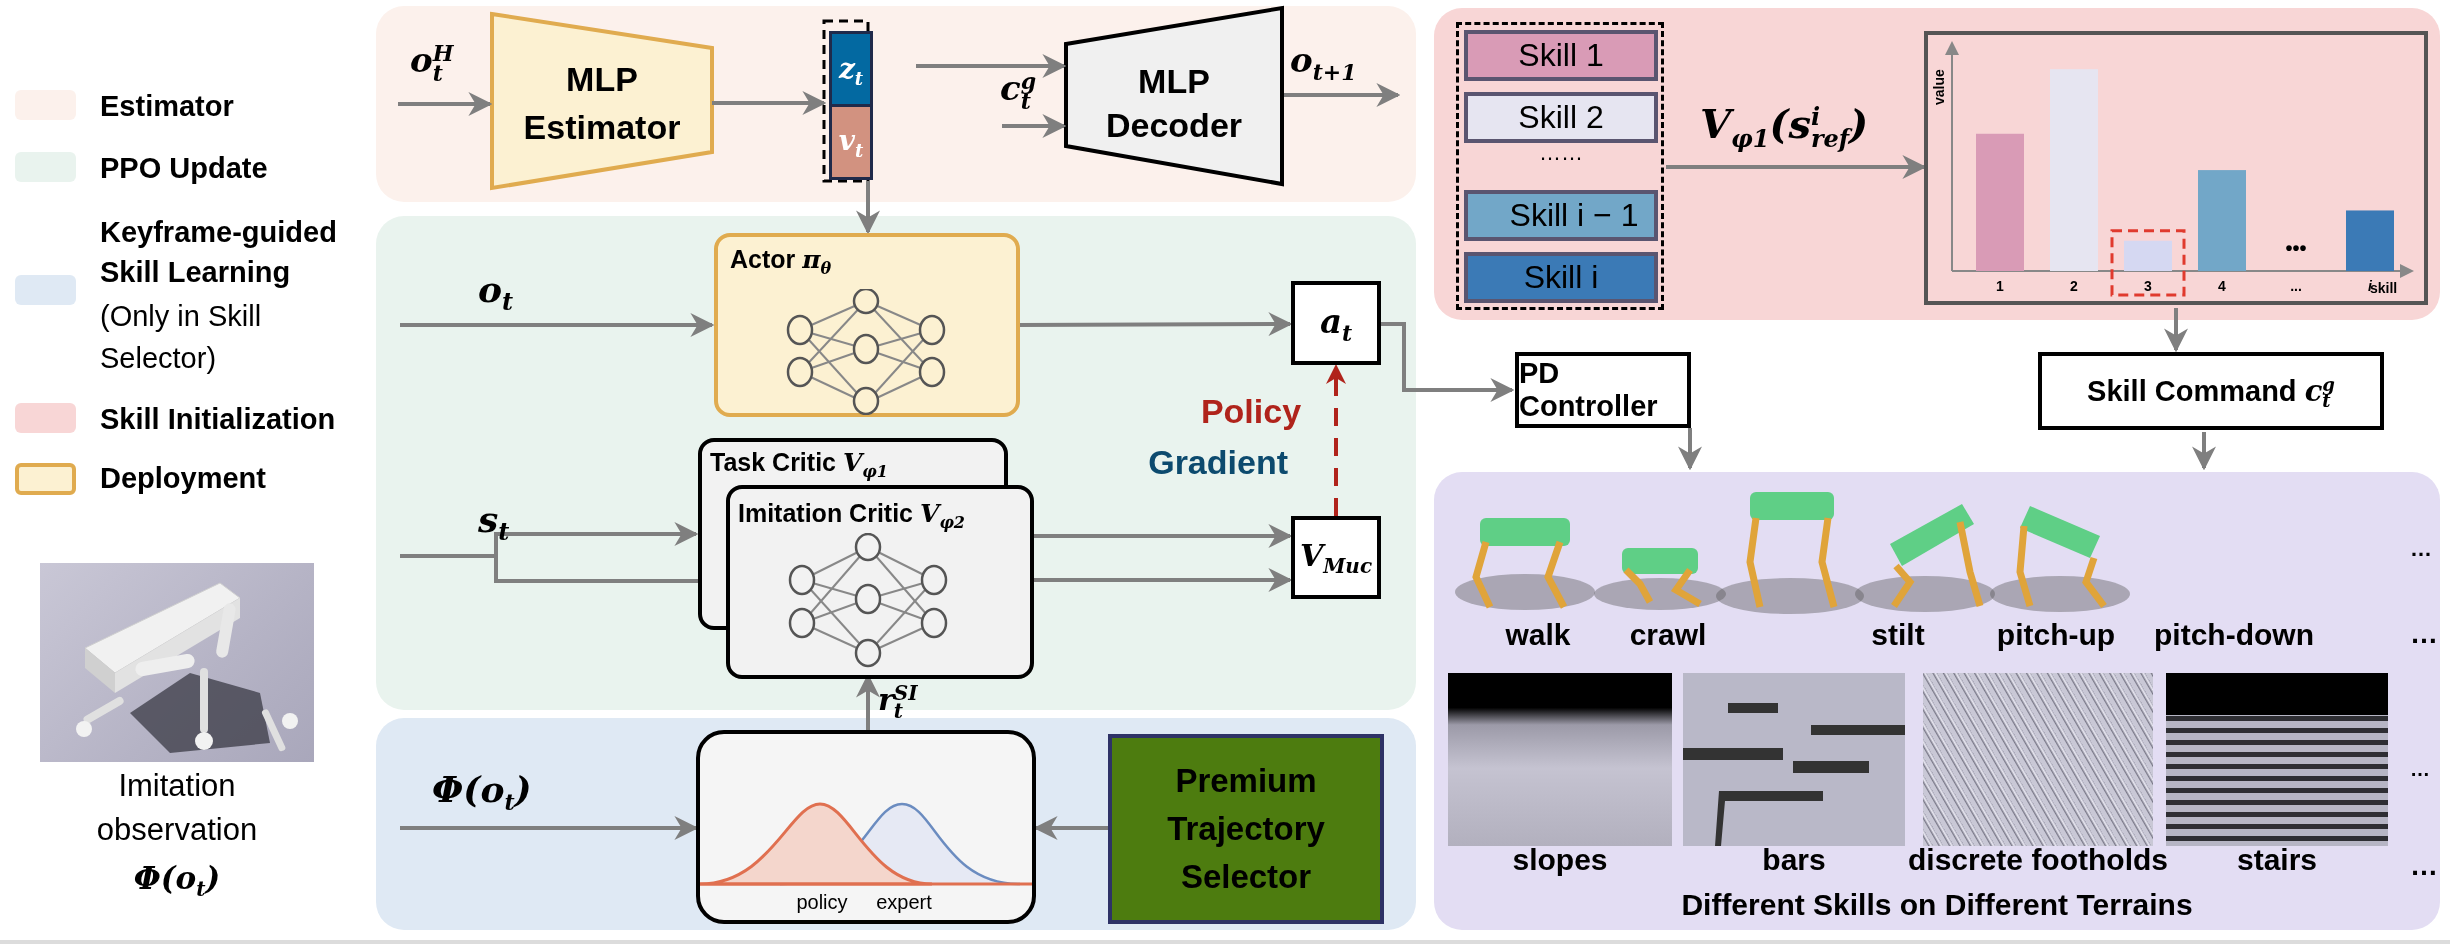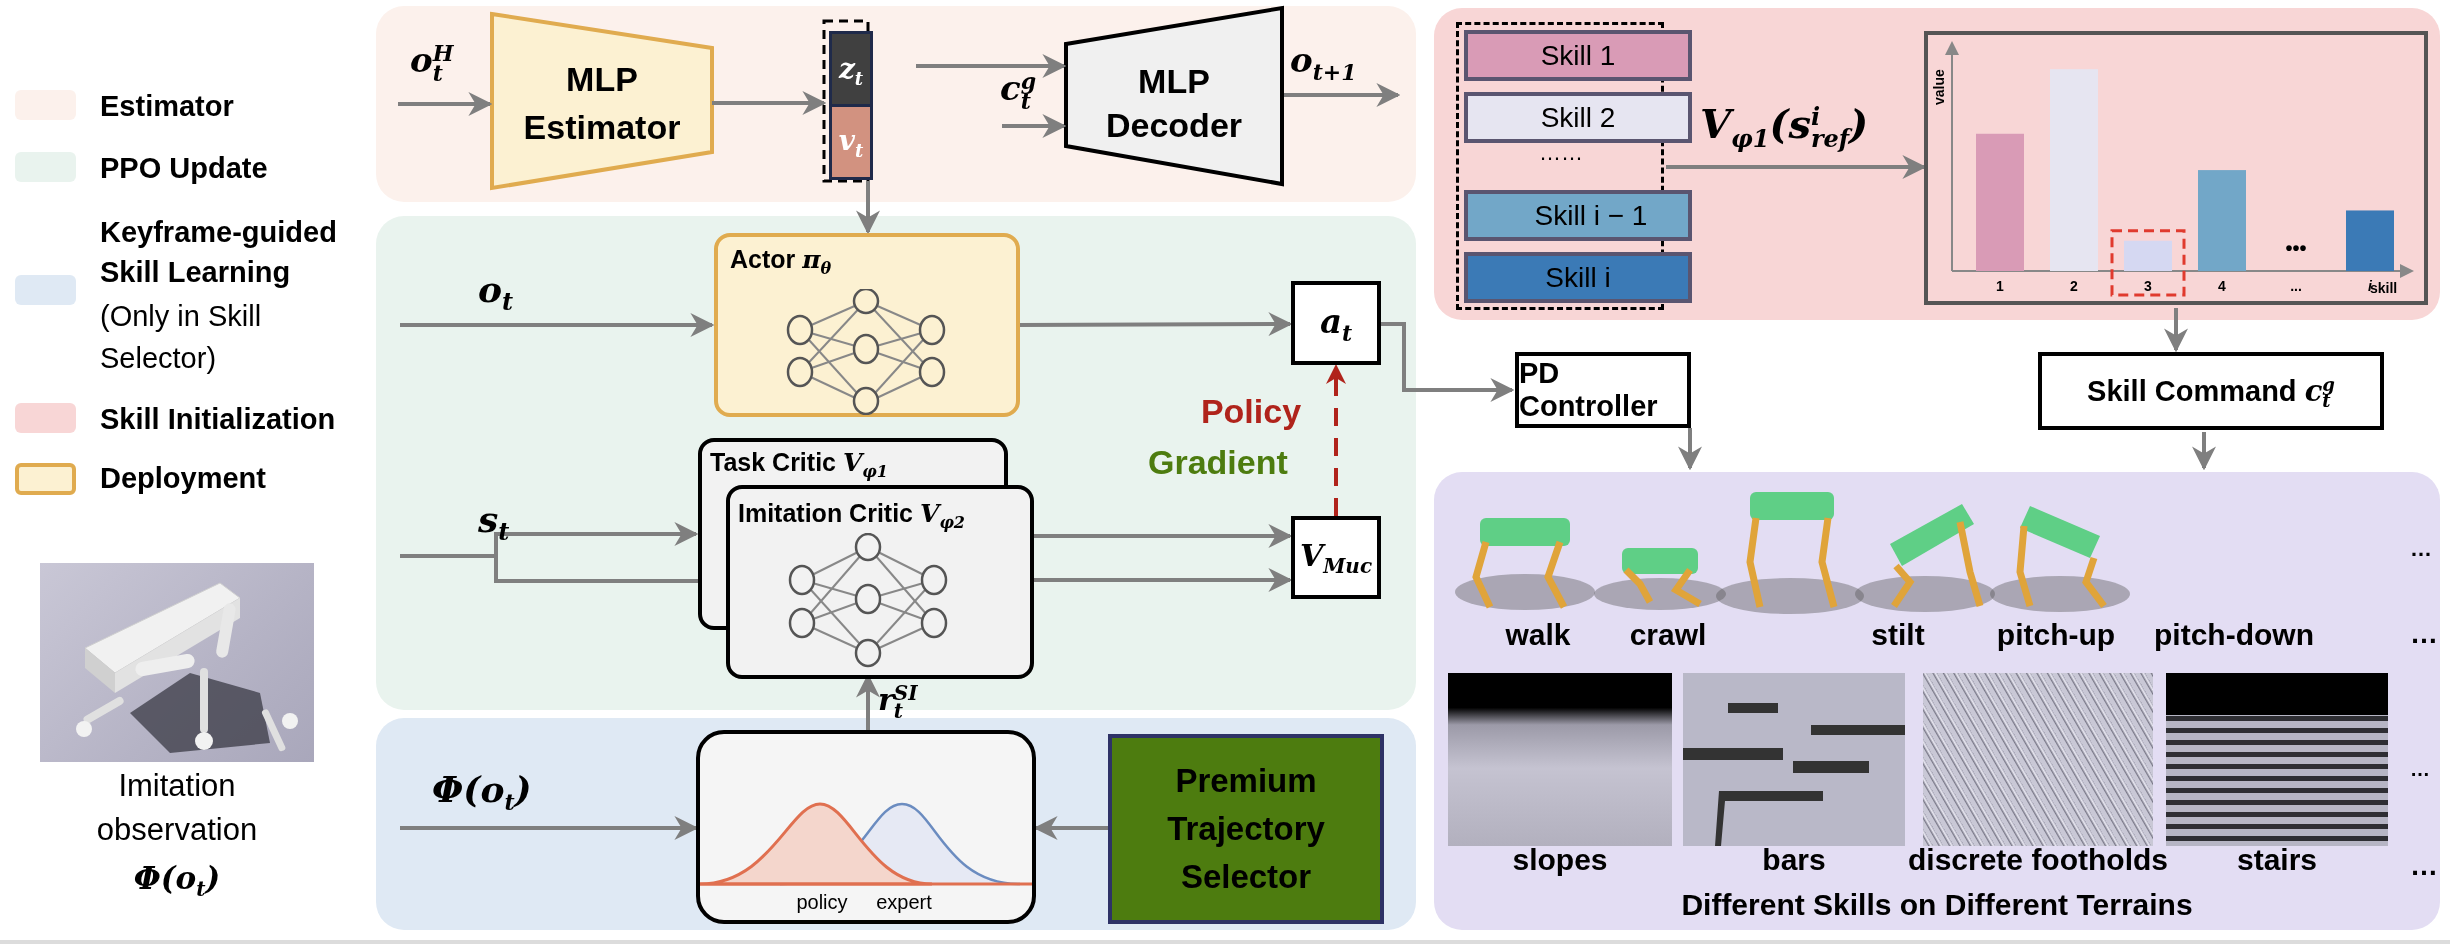--- a/index.html
+++ b/index.html
@@ -4,21 +4,21 @@
 <style>
   html,body{margin:0;padding:0;background:#ffffff;}
   body{width:2450px;height:944px;position:relative;overflow:hidden;font-family:"Liberation Sans",sans-serif;color:#000;}
   .abs{position:absolute;}
   .bold{font-weight:bold;}
   .serif-it{font-family:"DejaVu Serif","Liberation Serif",serif;font-style:italic;font-weight:bold;}
   .panel{position:absolute;border-radius:28px;}
   .legend-swatch{position:absolute;left:15px;width:61px;height:30px;border-radius:6px;}
   .legend-label{position:absolute;left:100px;font-size:29px;font-weight:bold;font-family:"Liberation Sans",sans-serif;line-height:36px;}
   .box{position:absolute;background:#fff;border:4px solid #000;box-sizing:border-box;display:flex;align-items:center;justify-content:center;}
-  .skill-item{position:absolute;left:1464px;width:228px;height:51px;border:4px solid #5a5570;box-sizing:border-box;display:flex;align-items:center;justify-content:center;font-size:28px;font-family:"Liberation Sans",sans-serif;}
+  .skill-item{position:absolute;left:1464px;width:194px;height:51px;border:4px solid #5a5570;box-sizing:border-box;display:flex;align-items:center;justify-content:center;font-size:32px;font-family:"Liberation Sans",sans-serif;}
   .skill-name{position:absolute;top:618px;font-size:30px;font-weight:bold;text-align:center;width:200px;}
   .terrain-name{position:absolute;top:843px;font-size:30px;font-weight:bold;text-align:center;}
   .terrain-img{position:absolute;top:673px;height:173px;}
   svg text{font-family:"Liberation Sans",sans-serif;}
 </style>
 </head>
 <body>
 
 <div>
   <div class="legend-swatch" style="top:90px;background:#fcf1ec;"></div>
@@ -118,21 +118,21 @@
   <line x1="2204" y1="432" x2="2204" y2="468" stroke="#7f7f7f" stroke-width="4" marker-end="url(#ah)"></line>
 </svg>
 
 <div class="abs serif-it" style="left:410px;top:40px;font-size:34px;"><i>o</i><span style="display:inline-flex;flex-direction:column;font-size:22px;line-height:20px;vertical-align:middle;">
       <span>H</span>
       <span>t</span>
     </span></div>
 <div class="abs bold" style="left:492px;width:220px;top:60px;text-align:center;font-size:34px;">MLP</div>
 <div class="abs bold" style="left:492px;width:220px;top:108px;text-align:center;font-size:34px;">Estimator</div>
 
-<div class="abs" style="left:829px;top:31px;width:38px;height:72px;background:#404040;border:3px solid #1f2a4a;display:flex;align-items:center;justify-content:center;">
+<div class="abs" style="left:829px;top:31px;width:38px;height:72px;background:#0369a1;border:3px solid #1f2a4a;display:flex;align-items:center;justify-content:center;">
   <span class="serif-it" style="color:#fff;font-size:28px;">z<sub style="font-size:18px;">t</sub></span>
 </div>
 <div class="abs" style="left:829px;top:104px;width:38px;height:70px;background:#d29280;border:3px solid #1f2a4a;display:flex;align-items:center;justify-content:center;">
   <span class="serif-it" style="color:#fff;font-size:28px;">v<sub style="font-size:18px;">t</sub></span>
 </div>
 
 <div class="abs serif-it" style="left:1000px;top:68px;font-size:34px;"><i>c</i><span style="display:inline-flex;flex-direction:column;font-size:22px;line-height:20px;vertical-align:middle;">
       <span>g</span>
       <span>t</span>
     </span></div>
@@ -207,21 +207,21 @@
 
 <div class="box" style="left:1291px;top:281px;width:90px;height:84px;">
   <span class="serif-it" style="font-size:34px;">a<sub style="font-size:22px;">t</sub></span>
 </div>
 
 <div class="box" style="left:1291px;top:516px;width:90px;height:83px;">
   <span class="serif-it" style="font-size:30px;">V<sub style="font-size:20px;">Muc</sub></span>
 </div>
 
 <div class="abs bold" style="left:1166px;width:170px;top:392px;text-align:center;font-size:34px;color:#b0231b;">Policy</div>
-<div class="abs bold" style="left:1148px;width:180px;top:443px;text-align:left;font-size:34px;color:#4d7c0f;">Gradient</div>
+<div class="abs bold" style="left:1108px;width:180px;top:443px;text-align:right;font-size:34px;color:#0c4a6e;">Gradient</div>
 
 <div class="abs serif-it" style="left:878px;top:682px;font-size:30px;"><i>r</i><span style="display:inline-flex;flex-direction:column;font-size:20px;line-height:18px;vertical-align:middle;">
       <span>SI</span>
       <span>t</span>
     </span></div>
 
 <div class="abs serif-it" style="left:432px;top:768px;font-size:36px;">Φ(<i>o</i><sub style="font-size:22px;">t</sub>)</div>
 
 <div class="abs" style="left:696px;top:730px;width:340px;height:194px;background:#f5f5f5;border:4px solid #000;border-radius:28px;box-sizing:border-box;overflow:hidden;">
   <svg class="abs" style="left:0;top:60px;" width="332" height="100" viewBox="0 0 332 100">

